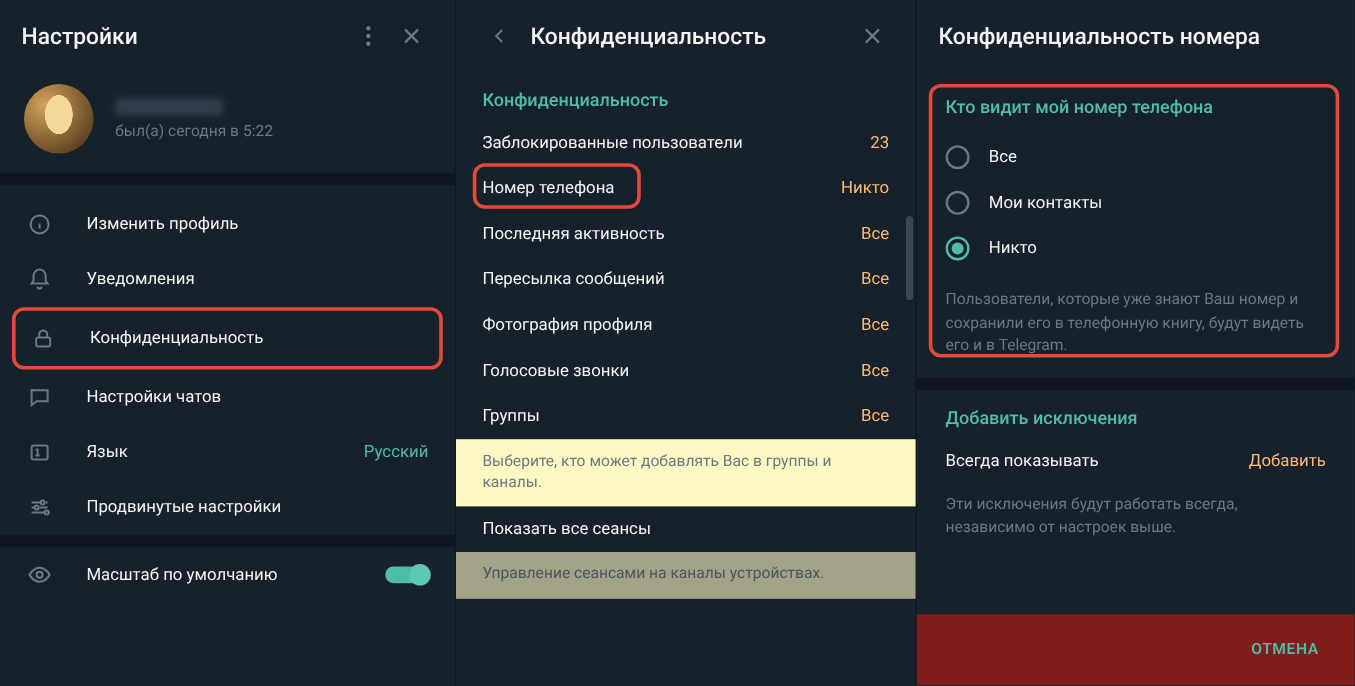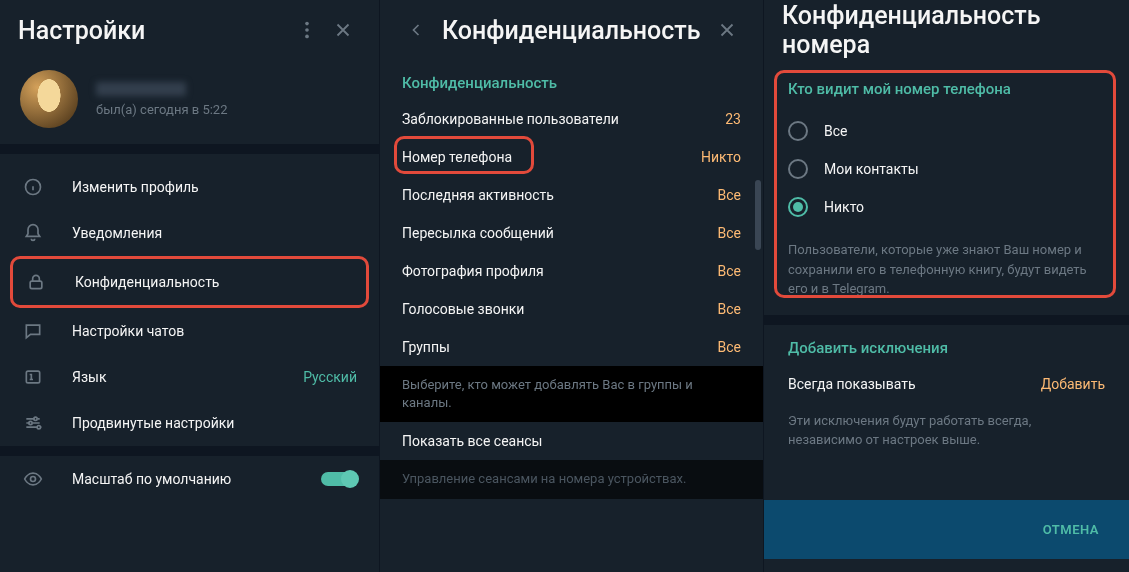--- a/index.html
+++ b/index.html
@@ -3,21 +3,21 @@
 <meta charset="utf-8">
 <style>
 * { box-sizing: border-box; margin: 0; padding: 0; font-family: -apple-system, BlinkMacSystemFont, "Segoe UI", Roboto, sans-serif; }
 body { background: #0e1621; color: #f5f5f5; width: 1129px; height: 572px; overflow: hidden; display: flex; }
 .panel { background: #17212b; display: flex; flex-direction: column; }
 .panel-left { width: 380px; border-right: 1px solid #0e1621; }
 .panel-middle { width: 384px; border-right: 1px solid #0e1621; }
 .panel-right { width: 365px; position: relative; }
 
 .header { display: flex; align-items: center; padding: 12px 18px; height: 60px; }
-.header-title { font-size: 25px; font-weight: 500; color: #f5f5f5; flex: 1; }
+.header-title { font-size: 19px; font-weight: 500; color: #f5f5f5; flex: 1; }
 .icon-btn { width: 36px; height: 36px; display: flex; align-items: center; justify-content: center; color: #6c7883; cursor: pointer; }
 .icon-btn svg { width: 22px; height: 22px; }
 
 .profile { display: flex; align-items: center; padding: 10px 20px 16px; gap: 18px; }
 .avatar { width: 58px; height: 58px; border-radius: 50%; background: radial-gradient(circle at 30% 30%, #d4a15a, #3e2a12); position: relative; overflow: hidden; }
 .avatar::after { content: ""; position: absolute; inset: 8px 6px 0 6px; background: radial-gradient(ellipse at 50% 35%, #f4d89a 35%, transparent 36%); border-radius: 50% 50% 40% 40%; }
 .profile-info { display: flex; flex-direction: column; gap: 6px; }
 .profile-name { width: 90px; height: 14px; background: #333f4d; filter: blur(3px); border-radius: 2px; }
 .profile-status { font-size: 13px; color: #6c7883; }
 
@@ -29,32 +29,32 @@
 .menu-item .value { color: #4fbca7; font-size: 14px; }
 .menu-sep { height: 10px; background: #0e1621; }
 .highlight-box { border: 3px solid #e24a3b; border-radius: 10px; }
 
 .section-header { color: #4fbca7; font-size: 15px; font-weight: 500; padding: 14px 22px 8px; }
 .list-item { display: flex; align-items: center; justify-content: space-between; padding: 11px 22px; font-size: 14px; cursor: pointer; }
 .list-item .label { color: #f5f5f5; }
 .list-item .value { color: #fdba74; }
 .list-item-wrap { position: relative; }
 .highlight-inline { position: absolute; border: 3px solid #e24a3b; border-radius: 10px; pointer-events: none; }
-.hint { background: #000000; padding: 10px 22px; font-size: 13px; color: #6c7883; line-height: 1.4; }
+.hint { background: #fef9c3; padding: 10px 22px; font-size: 13px; color: #6c7883; line-height: 1.4; }
 
 .radio-group { padding: 6px 0; }
 .radio-item { display: flex; align-items: center; gap: 16px; padding: 9px 24px; cursor: pointer; font-size: 14px; }
 .radio-circle { width: 20px; height: 20px; border: 2px solid #6c7883; border-radius: 50%; display: flex; align-items: center; justify-content: center; }
 .radio-item.selected .radio-circle { border-color: #4fbca7; }
 .radio-item.selected .radio-circle::after { content: ""; width: 10px; height: 10px; background: #4fbca7; border-radius: 50%; }
 .help-text { font-size: 13px; color: #6c7883; padding: 8px 24px 16px; line-height: 1.5; }
 
 .right-highlight { position: absolute; border: 3px solid #e24a3b; border-radius: 10px; pointer-events: none; }
 
-.footer-btns { position: absolute; bottom: 13px; right: 0; left: 0; display: flex; justify-content: flex-end; gap: 4px; padding: 14px 16px; background: #0c4a6e; }
+.footer-btns { position: absolute; bottom: 1px; right: 0; left: 0; display: flex; justify-content: flex-end; gap: 4px; padding: 14px 16px; background: #7f1d1d; }
 .footer-btn { color: #4fbca7; font-size: 13px; font-weight: 600; letter-spacing: 0.5px; padding: 8px 14px; cursor: pointer; }
 
 .toggle { width: 36px; height: 14px; background: #4fbca7; border-radius: 10px; position: relative; }
 .toggle::after { content: ""; position: absolute; width: 18px; height: 18px; background: #5ec8b3; border-radius: 50%; right: -2px; top: -2px; }
 
 .scroll-hint { position: absolute; right: 2px; top: 180px; width: 6px; height: 70px; background: #3a4654; border-radius: 3px; }
 .back-arrow svg { width: 20px; height: 20px; }
 </style>
 </head>
 <body>
@@ -197,21 +197,21 @@
     <span class="value">Все</span>
   </div>
   <div class="list-item">
     <span class="label">Группы</span>
     <span class="value">Все</span>
   </div>
   <div class="hint">Выберите, кто может добавлять Вас в группы и каналы.</div>
   <div class="list-item">
     <span class="label">Показать все сеансы</span>
   </div>
-  <div class="hint" style="opacity:0.6;">Управление сеансами на номера устройствах.</div>
+  <div class="hint" style="opacity:0.6;">Управление сеансами на каналы устройствах.</div>
   <div class="scroll-hint"></div>
 </div>
 
 <div class="panel panel-right">
   <div class="header">
     <div class="header-title">Конфиденциальность номера</div>
   </div>
   <div class="right-highlight" style="left:10px;top:70px;width:342px;height:228px;"></div>
   <div class="section-header" style="padding-left:24px;padding-top:20px;">Кто видит мой номер телефона</div>
   <div class="radio-group">

